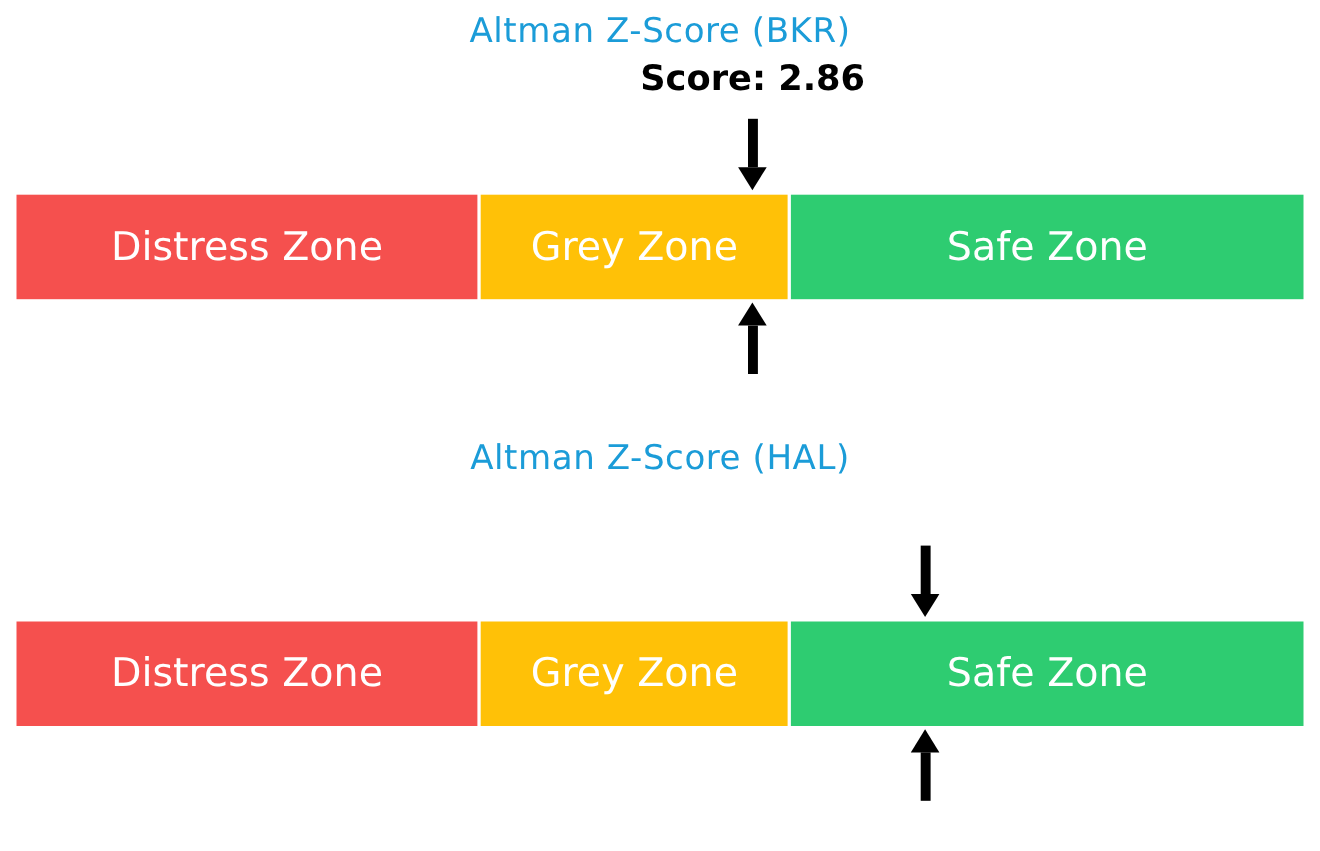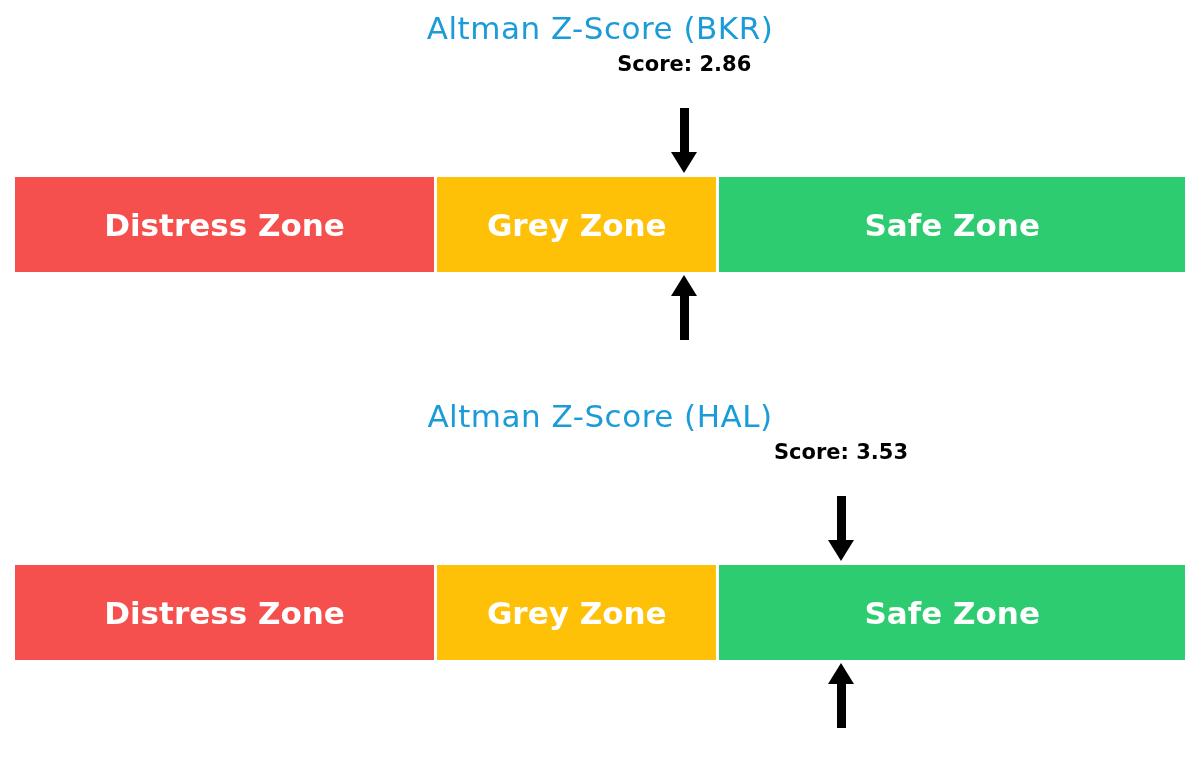--- a/index.html
+++ b/index.html
@@ -42,21 +42,21 @@
     left: 15px;
     width: 1170px;
     height: 100%;
     top: 0;
     pointer-events: none;
   }
   .score-label {
     position: absolute;
     top: 52px;
     transform: translateX(-50%);
-    font-size: 21px;
+    font-size: 32px;
     font-weight: 700;
     color: #000000;
     white-space: nowrap;
   }
   .arrow {
     position: absolute;
     width: 26px;
     transform: translateX(-50%);
     display: flex;
     flex-direction: column;
@@ -93,22 +93,22 @@
     gap: 3px;
   }
   .zone {
     flex: 1 1 0;
     display: flex;
     align-items: center;
     justify-content: center;
   }
   .zone-label {
     color: #ffffff;
-    font-size: 31px;
-    font-weight: 700;
+    font-size: 36px;
+    font-weight: 400;
     white-space: nowrap;
   }
 </style>
 </head>
 <body>
 
 <div class="figure">
 
   <section class="chart chart-0">
     <div class="chart-title" style="color: rgb(27, 156, 216);">Altman Z-Score (BKR)</div>
@@ -132,21 +132,20 @@
       </div>
       <div class="zone" style="flex-grow: 2; background: rgb(46, 204, 113);">
         <span class="zone-label">Safe Zone</span>
       </div>
     </div>
   </section>
 
   <section class="chart chart-1">
     <div class="chart-title" style="color: rgb(27, 156, 216);">Altman Z-Score (HAL)</div>
     <div class="marker-layer">
-      <div class="score-label marker-pos" style="left: 70.6%;">Score: 3.53</div>
       <div class="arrow arrow-down marker-pos" style="left: 70.6%;">
         <div class="shaft"></div>
         <div class="head-down"></div>
       </div>
       <div class="arrow arrow-up marker-pos" style="left: 70.6%;">
         <div class="head-up"></div>
         <div class="shaft"></div>
       </div>
     </div>
     <div class="zone-bar">

